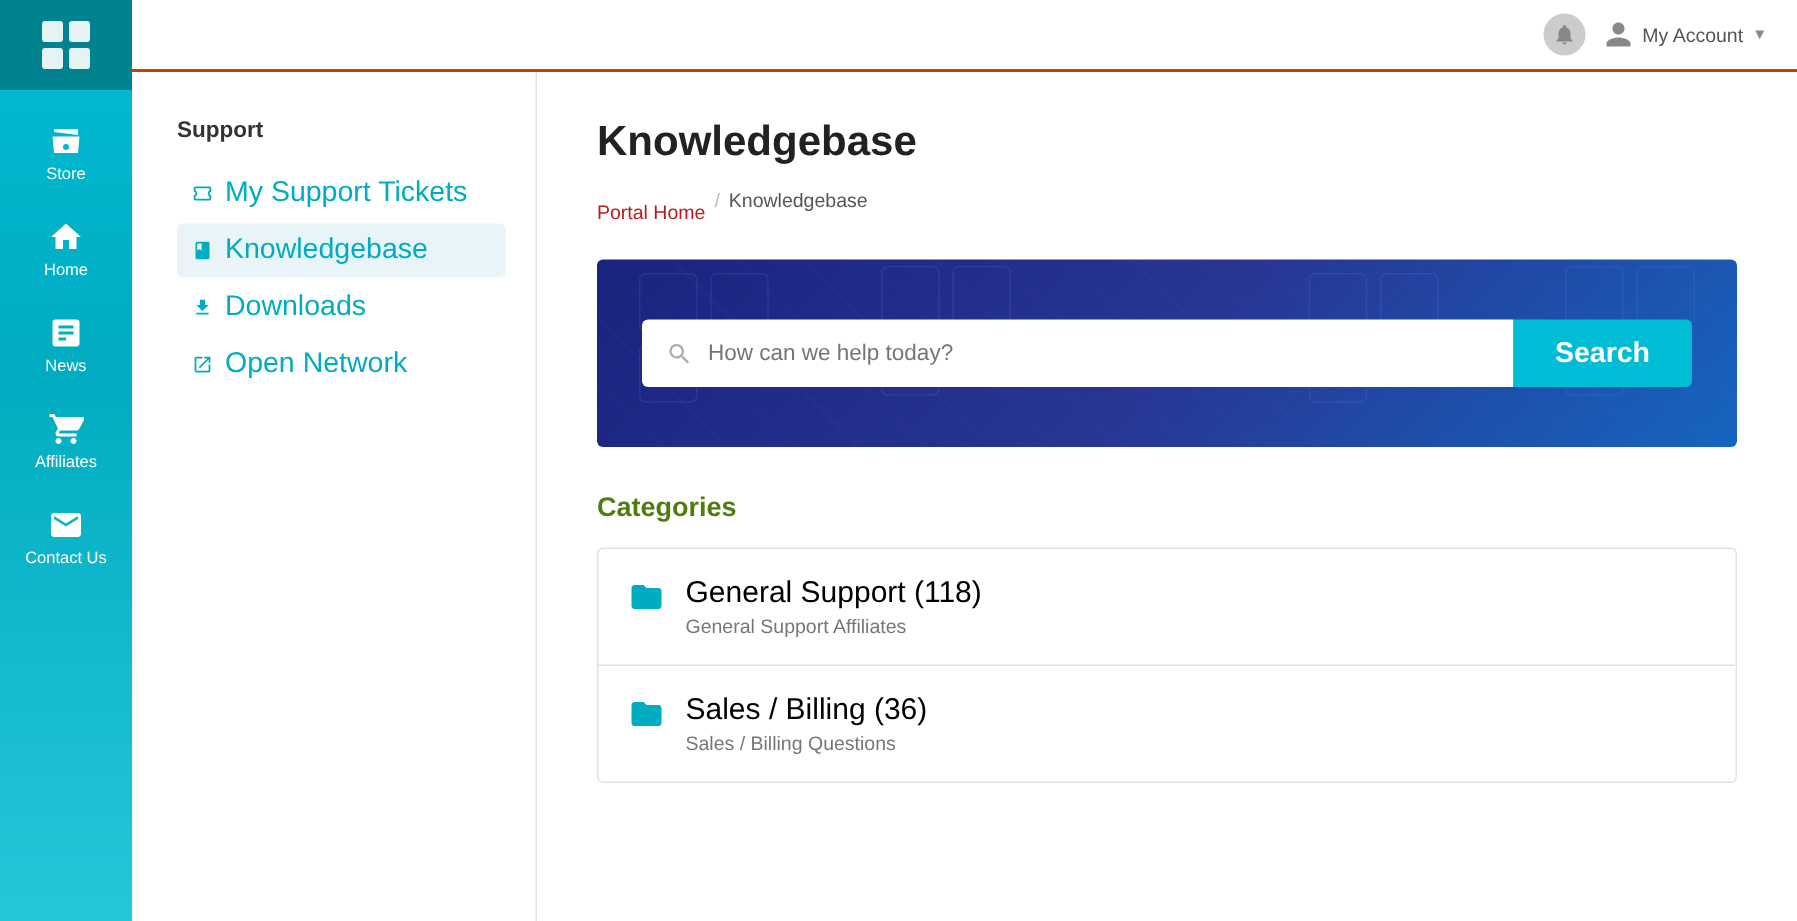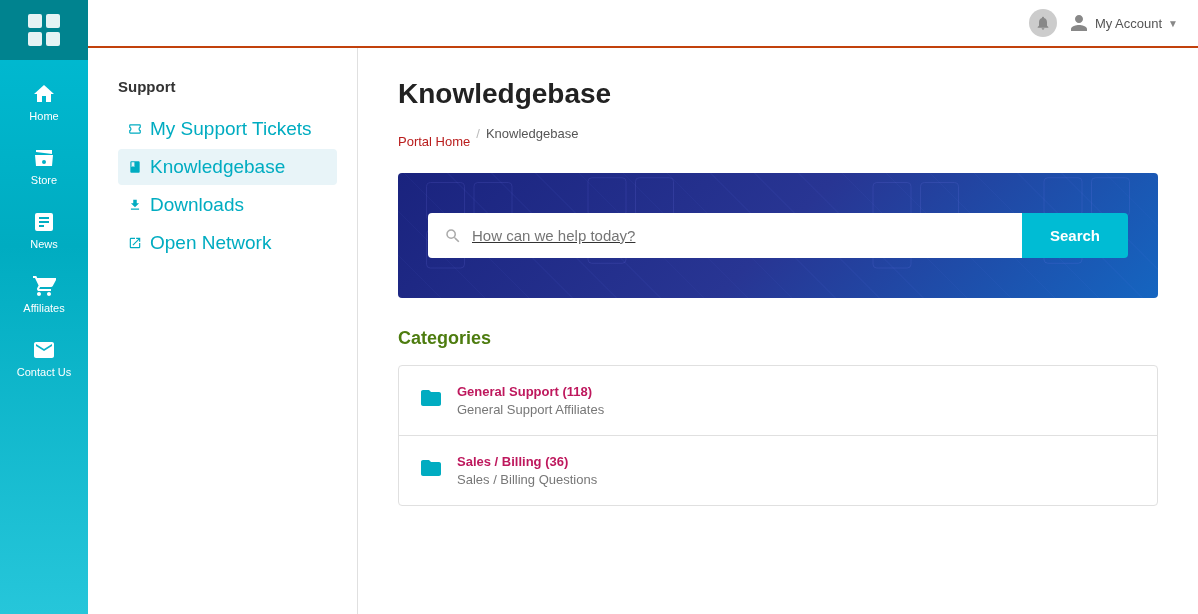--- a/index.html
+++ b/index.html
@@ -166,28 +166,27 @@
     }
     .hero-input-wrap svg { width: 18px; height: 18px; fill: #aaa; flex-shrink: 0; }
     .hero-input {
       flex: 1;
       border: none;
       outline: none;
       font-size: 15px;
       color: #333;
       padding: 14px 0;
       background: transparent;
-      text-decoration: underline;
     }
     .hero-search-btn {
       background: #00bcd4;
       color: white;
       border: none;
       padding: 0 28px;
-      font-size: 15px;
+      font-size: 19px;
       font-weight: 600;
       cursor: pointer;
       border-radius: 0 4px 4px 0;
     }
 
     
     .categories-title {
       font-size: 18px;
       font-weight: 700;
       color: #4d7c0f;
@@ -199,21 +198,21 @@
       align-items: flex-start;
       padding: 18px 20px;
       border-bottom: 1px solid #e0e0e0;
       cursor: pointer;
       gap: 14px;
     }
     .category-item:last-child { border-bottom: none; }
     .cat-icon { width: 24px; height: 24px; flex-shrink: 0; margin-top: 2px; }
     .cat-icon svg { width: 24px; height: 24px; fill: #00acc1; }
     .cat-info {}
-    .cat-name { font-size: 13px; color: #be185d; font-weight: 700; margin-bottom: 3px; }
+    .cat-name { font-size: 20px; color: #000000; font-weight: 400; margin-bottom: 3px; }
     .cat-desc { font-size: 13px; color: #777; }
 
     
     .hero-deco {
       position: absolute;
       top: 0; left: 0; right: 0; bottom: 0;
       pointer-events: none;
       z-index: 0;
     }
   </style>
@@ -225,29 +224,29 @@
     <svg viewBox="0 0 36 36">
       <rect x="2" y="2" width="14" height="14" rx="2" fill="white" opacity="0.9"></rect>
       <rect x="20" y="2" width="14" height="14" rx="2" fill="white" opacity="0.9"></rect>
       <rect x="2" y="20" width="14" height="14" rx="2" fill="white" opacity="0.9"></rect>
       <rect x="20" y="20" width="14" height="14" rx="2" fill="white" opacity="0.9"></rect>
     </svg>
   </div>
 
   <div class="sidebar-item">
     <svg viewBox="0 0 24 24">
+        <path d="M20 4H4v2l16 2v-4zm1 5H3l1 11h16l1-11zm-9 9a2 2 0 110-4 2 2 0 010 4z"></path>
+      </svg>
+    <span>Store</span>
+  </div>
+  <div class="sidebar-item">
+    <svg viewBox="0 0 24 24">
         <path d="M10 20v-6h4v6h5v-8h3L12 3 2 12h3v8z"></path>
       </svg>
     <span>Home</span>
-  </div>
-  <div class="sidebar-item">
-    <svg viewBox="0 0 24 24">
-        <path d="M20 4H4v2l16 2v-4zm1 5H3l1 11h16l1-11zm-9 9a2 2 0 110-4 2 2 0 010 4z"></path>
-      </svg>
-    <span>Store</span>
   </div>
   <div class="sidebar-item">
     <svg viewBox="0 0 24 24">
         <path d="M19 3H5a2 2 0 00-2 2v14a2 2 0 002 2h14a2 2 0 002-2V5a2 2 0 00-2-2zm-7 14H7v-2h5v2zm5-4H7v-2h10v2zm0-4H7V7h10v2z"></path>
       </svg>
     <span>News</span>
   </div>
   <div class="sidebar-item">
     <svg viewBox="0 0 24 24">
         <path d="M7 18c-1.1 0-2 .9-2 2s.9 2 2 2 2-.9 2-2-.9-2-2-2zM1 2v2h2l3.6 7.59L5.25 14c-.16.28-.25.61-.25.96C5 16.1 5.9 17 7 17h12v-2H7.42c-.14 0-.25-.11-.25-.25l.03-.12.9-1.63H19c.75 0 1.41-.41 1.75-1.03l3.58-6.49A1 1 0 0023.45 4H5.21l-.94-2H1zm16 16c-1.1 0-2 .9-2 2s.9 2 2 2 2-.9 2-2-.9-2-2-2z"></path>

